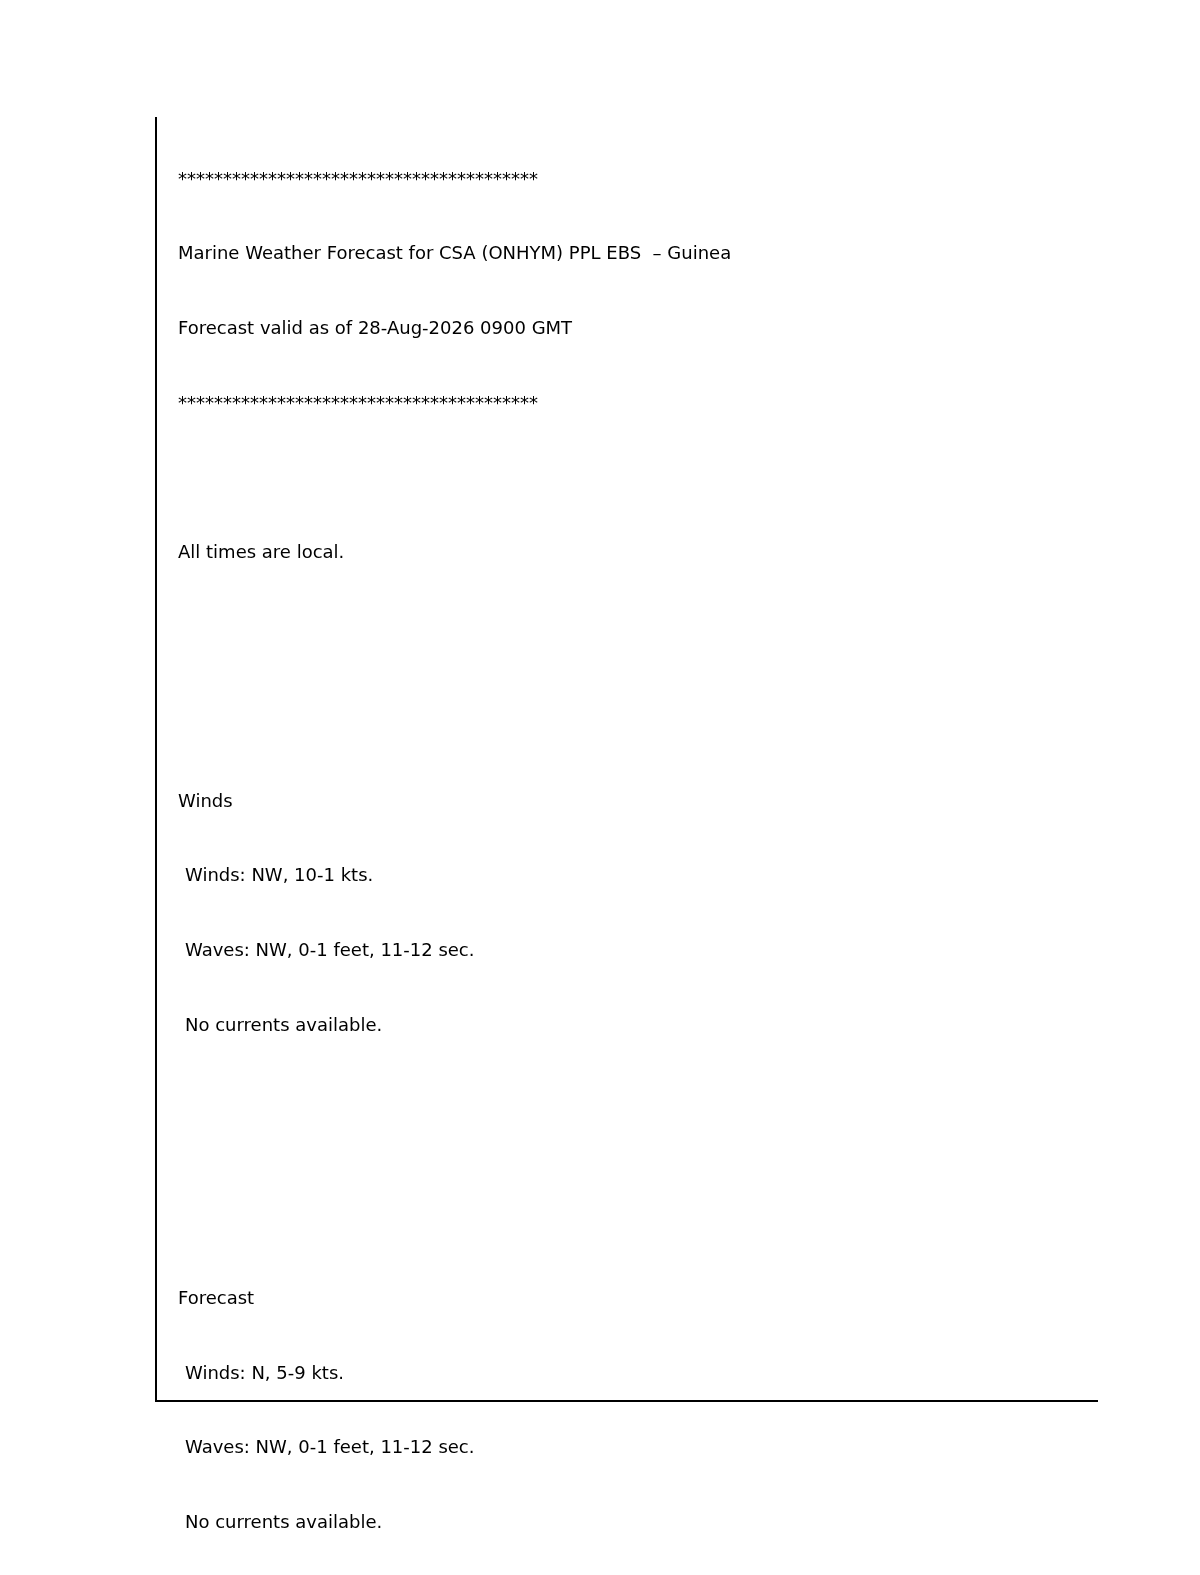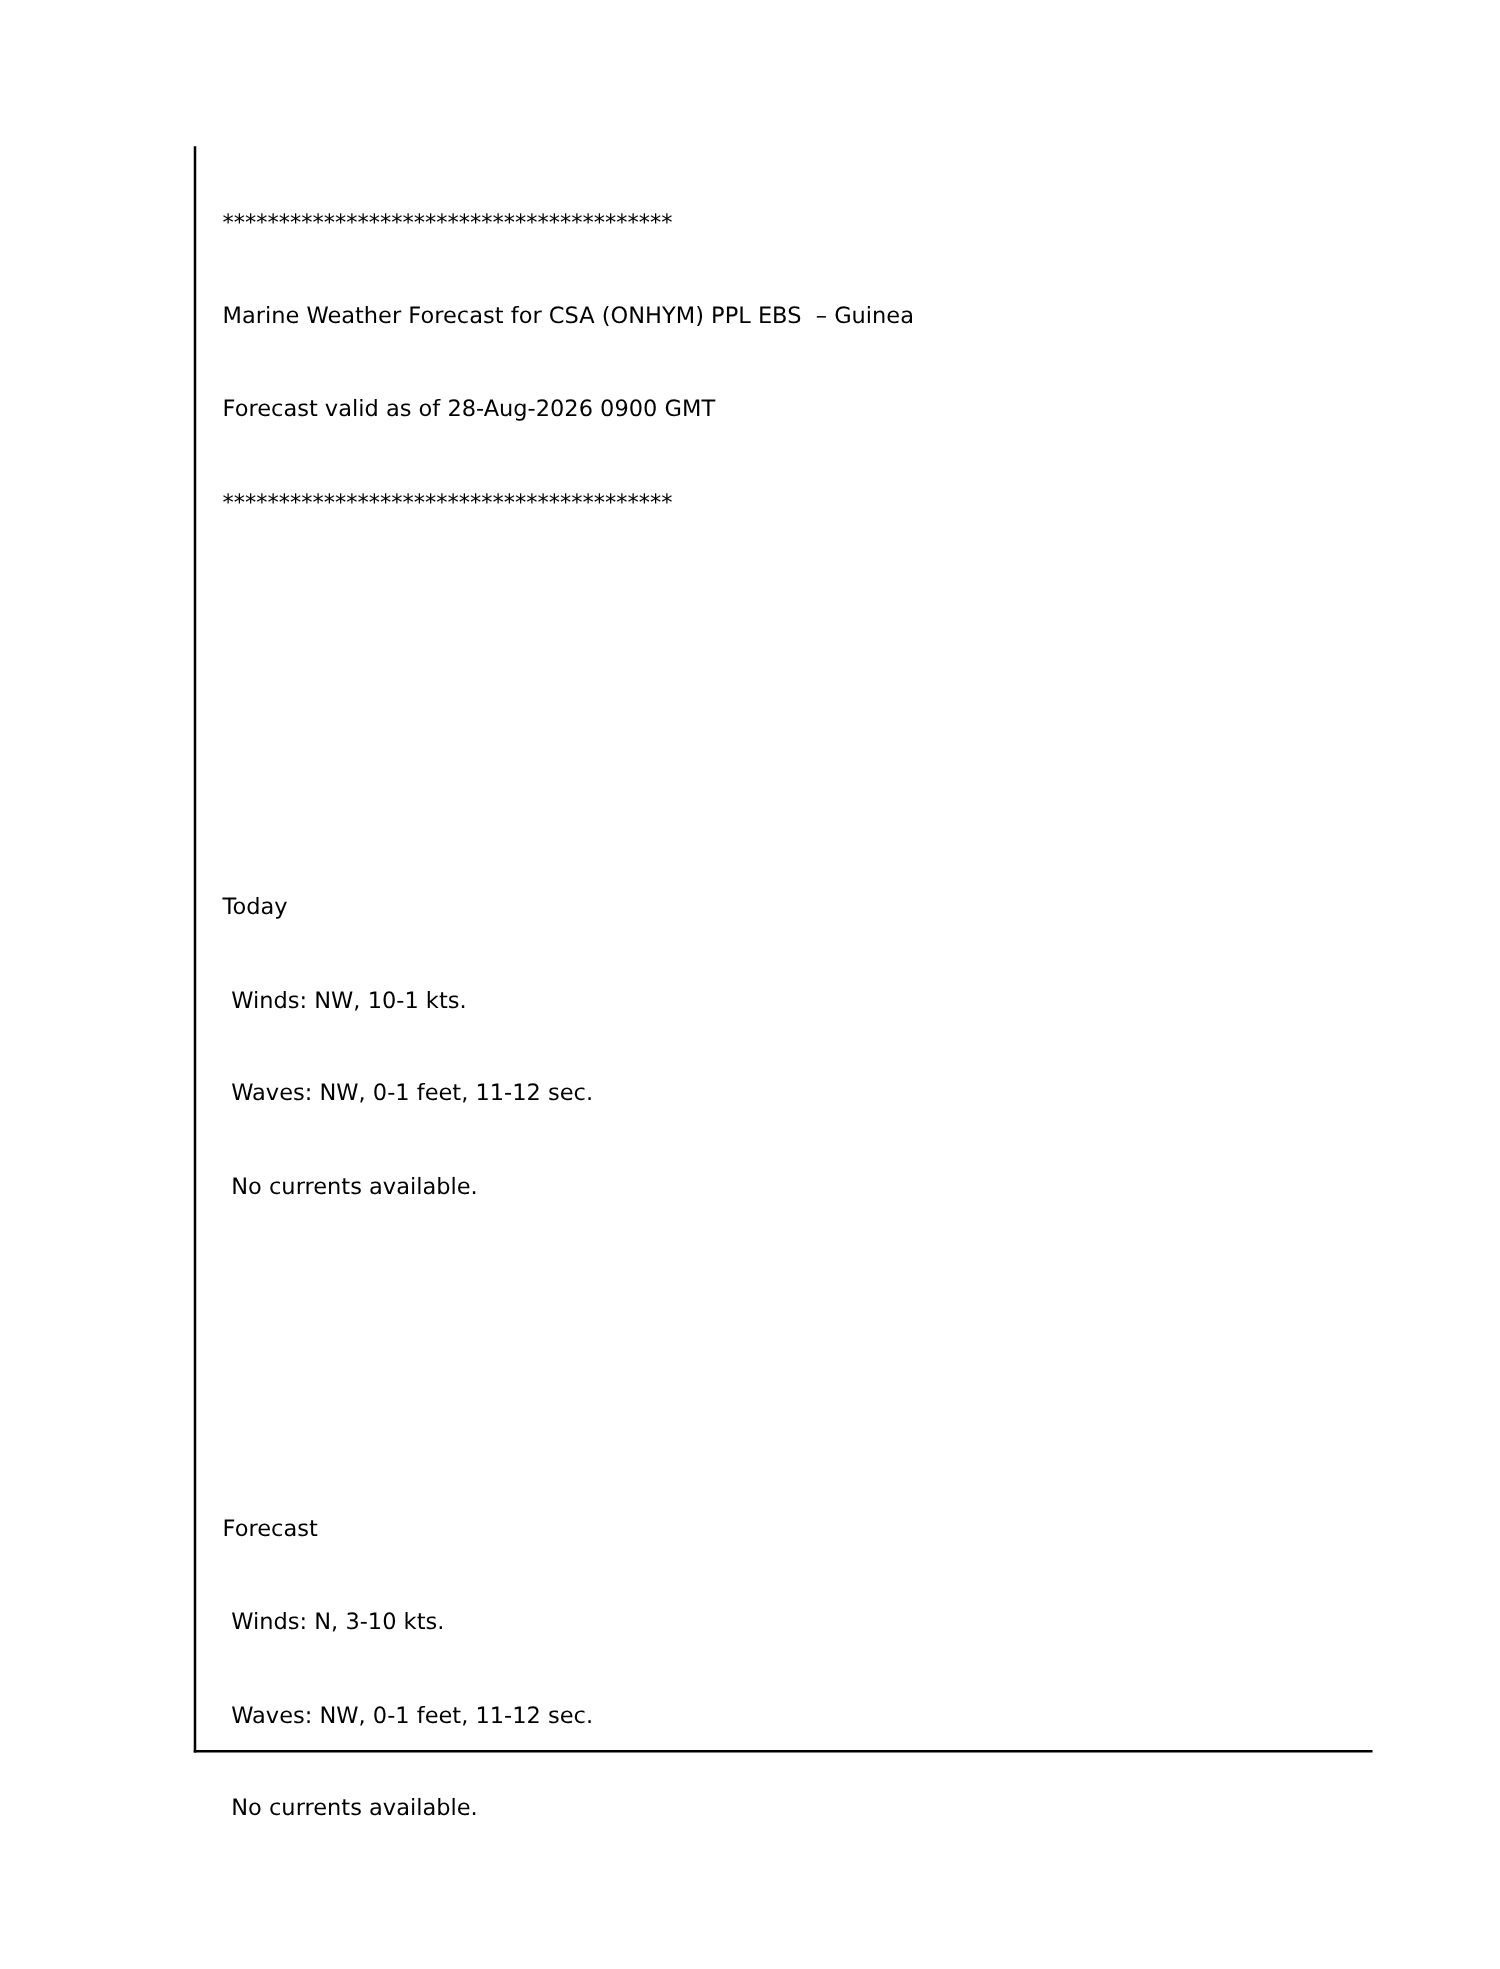--- a/index.html
+++ b/index.html
@@ -45,33 +45,34 @@
 <body>
 
 <div class="frame"></div>
 
 <div class="doc">
   <div class="line">****************************************</div>
   <div class="line">Marine Weather Forecast for CSA (ONHYM) PPL EBS  – Guinea</div>
   <div class="line">Forecast valid as of 28-Aug-2026 0900 GMT</div>
   <div class="line">****************************************</div>
   <div class="line"></div>
+  <div class="line">All times are local.</div>
   <div class="line"></div>
   <div id="sections">
   <div class="section">
-    <div class="line">Today</div>
+    <div class="line">Winds</div>
     <div class="line indent">Winds: NW, 10-1 kts.</div>
     <div class="line indent">Waves: NW, 0-1 feet, 11-12 sec.</div>
     <div class="line indent">No currents available.</div>
     <div class="line"></div>
   </div>
 
   <div class="section">
     <div class="line">Forecast</div>
-    <div class="line indent">Winds: N, 3-10 kts.</div>
+    <div class="line indent">Winds: N, 5-9 kts.</div>
     <div class="line indent">Waves: NW, 0-1 feet, 11-12 sec.</div>
     <div class="line indent">No currents available.</div>
     
   </div>
 
   
 
   
 
   

